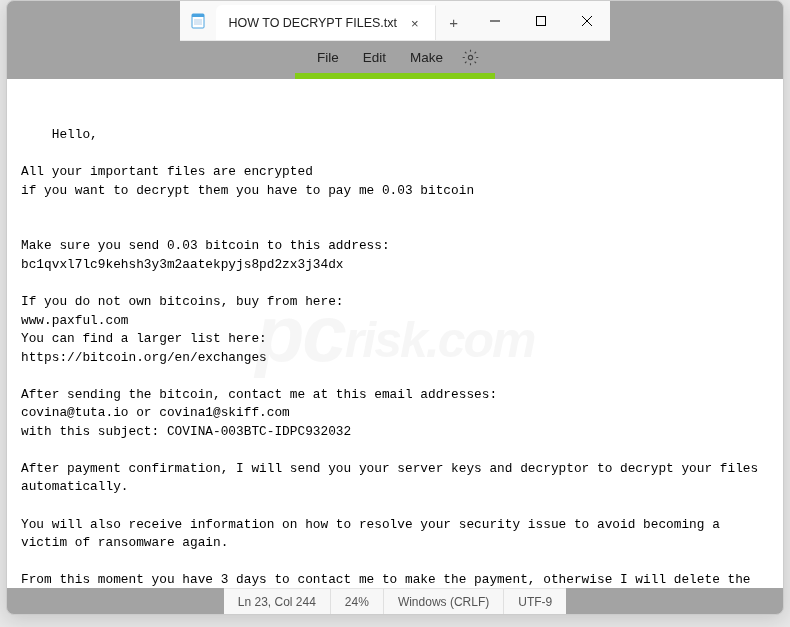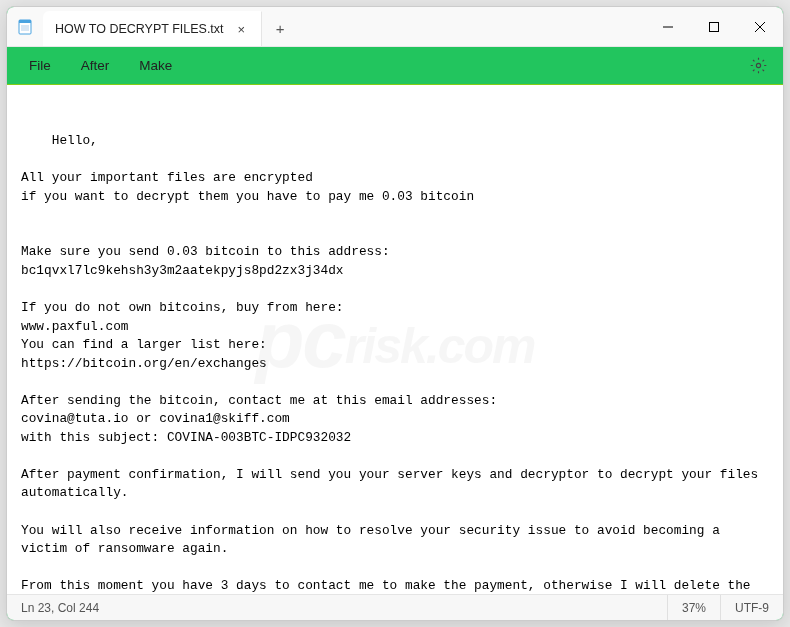--- a/index.html
+++ b/index.html
@@ -6,31 +6,32 @@
     body {
       font-family: "Segoe UI", Tahoma, sans-serif;
       background: #e8e8e8;
       width: 790px;
       height: 627px;
       overflow: hidden;
       position: relative;
     }
     .window {
       position: absolute;
-      top: 6px;
+      top: 0;
       left: 6px;
       width: 778px;
       height: 615px;
-      background: #22c55e;
+      background: #a3a3a3;
       border: 1px solid #ccc;
       border-radius: 8px;
       box-shadow: 0 4px 20px rgba(0,0,0,0.15);
       display: flex;
       flex-direction: column;
       overflow: hidden;
+      align-items: center;
     }
     .titlebar {
       height: 40px;
       background: #f9f9f9;
       border-bottom: 1px solid #e8e8e8;
       display: flex;
       align-items: stretch;
     }
     .app-icon {
       width: 36px;
@@ -79,22 +80,21 @@
       justify-content: center;
       color: #000;
     }
     .menubar {
       height: 38px;
       display: flex;
       align-items: center;
       padding: 0 10px;
       font-size: 13.5px;
       color: #222;
-      border-bottom: 1px solid #84cc16;
-      gap: 6px;
+      border-bottom: 6px solid #84cc16;
     }
     .menu-item {
       padding: 6px 12px;
       border-radius: 4px;
     }
     .menubar-spacer { flex: 1; }
     .settings-btn {
       width: 30px;
       height: 30px;
       display: flex;
@@ -188,21 +188,21 @@
         <svg width="10" height="10">
             <line x1="0" y1="0" x2="10" y2="10" stroke="currentColor" stroke-width="1"></line>
             <line x1="10" y1="0" x2="0" y2="10" stroke="currentColor" stroke-width="1"></line>
           </svg>
       </div>
     </div>
   </div>
 
   <div class="menubar">
     <div class="menu-item">File</div>
-    <div class="menu-item">After</div>
+    <div class="menu-item">Edit</div>
     <div class="menu-item">Make</div>
     <div class="menubar-spacer"></div>
     <div class="settings-btn">
       <svg width="17" height="17" viewBox="0 0 24 24" fill="none" stroke="#444" stroke-width="1.6">
         <circle cx="12" cy="12" r="3"></circle>
         <path d="M12 1v3M12 20v3M4.2 4.2l2.1 2.1M17.7 17.7l2.1 2.1M1 12h3M20 12h3M4.2 19.8l2.1-2.1M17.7 6.3l2.1-2.1"></path>
       </svg>
     </div>
   </div>
 
@@ -231,17 +231,18 @@
 After payment confirmation, I will send you your server keys and decryptor to decrypt your files automatically.
 
 You will also receive information on how to resolve your security issue to avoid becoming a victim of ransomware again.
 
 From this moment you have 3 days to contact me to make the payment, otherwise I will delete the keys, and be sure that no one will be able to decrypt your files without the original keys, you can try but you will lose your time and your files.</span>
   </div>
 
   <div class="statusbar">
     <div class="status-cell">Ln 23, Col 244</div>
     <div class="status-spacer"></div>
-    <div class="status-cell">37%</div>
+    <div class="status-cell">24%</div>
+    <div class="status-cell">Windows (CRLF)</div>
     <div class="status-cell">UTF-9</div>
   </div>
 
 </div>
 
 </body></html>

